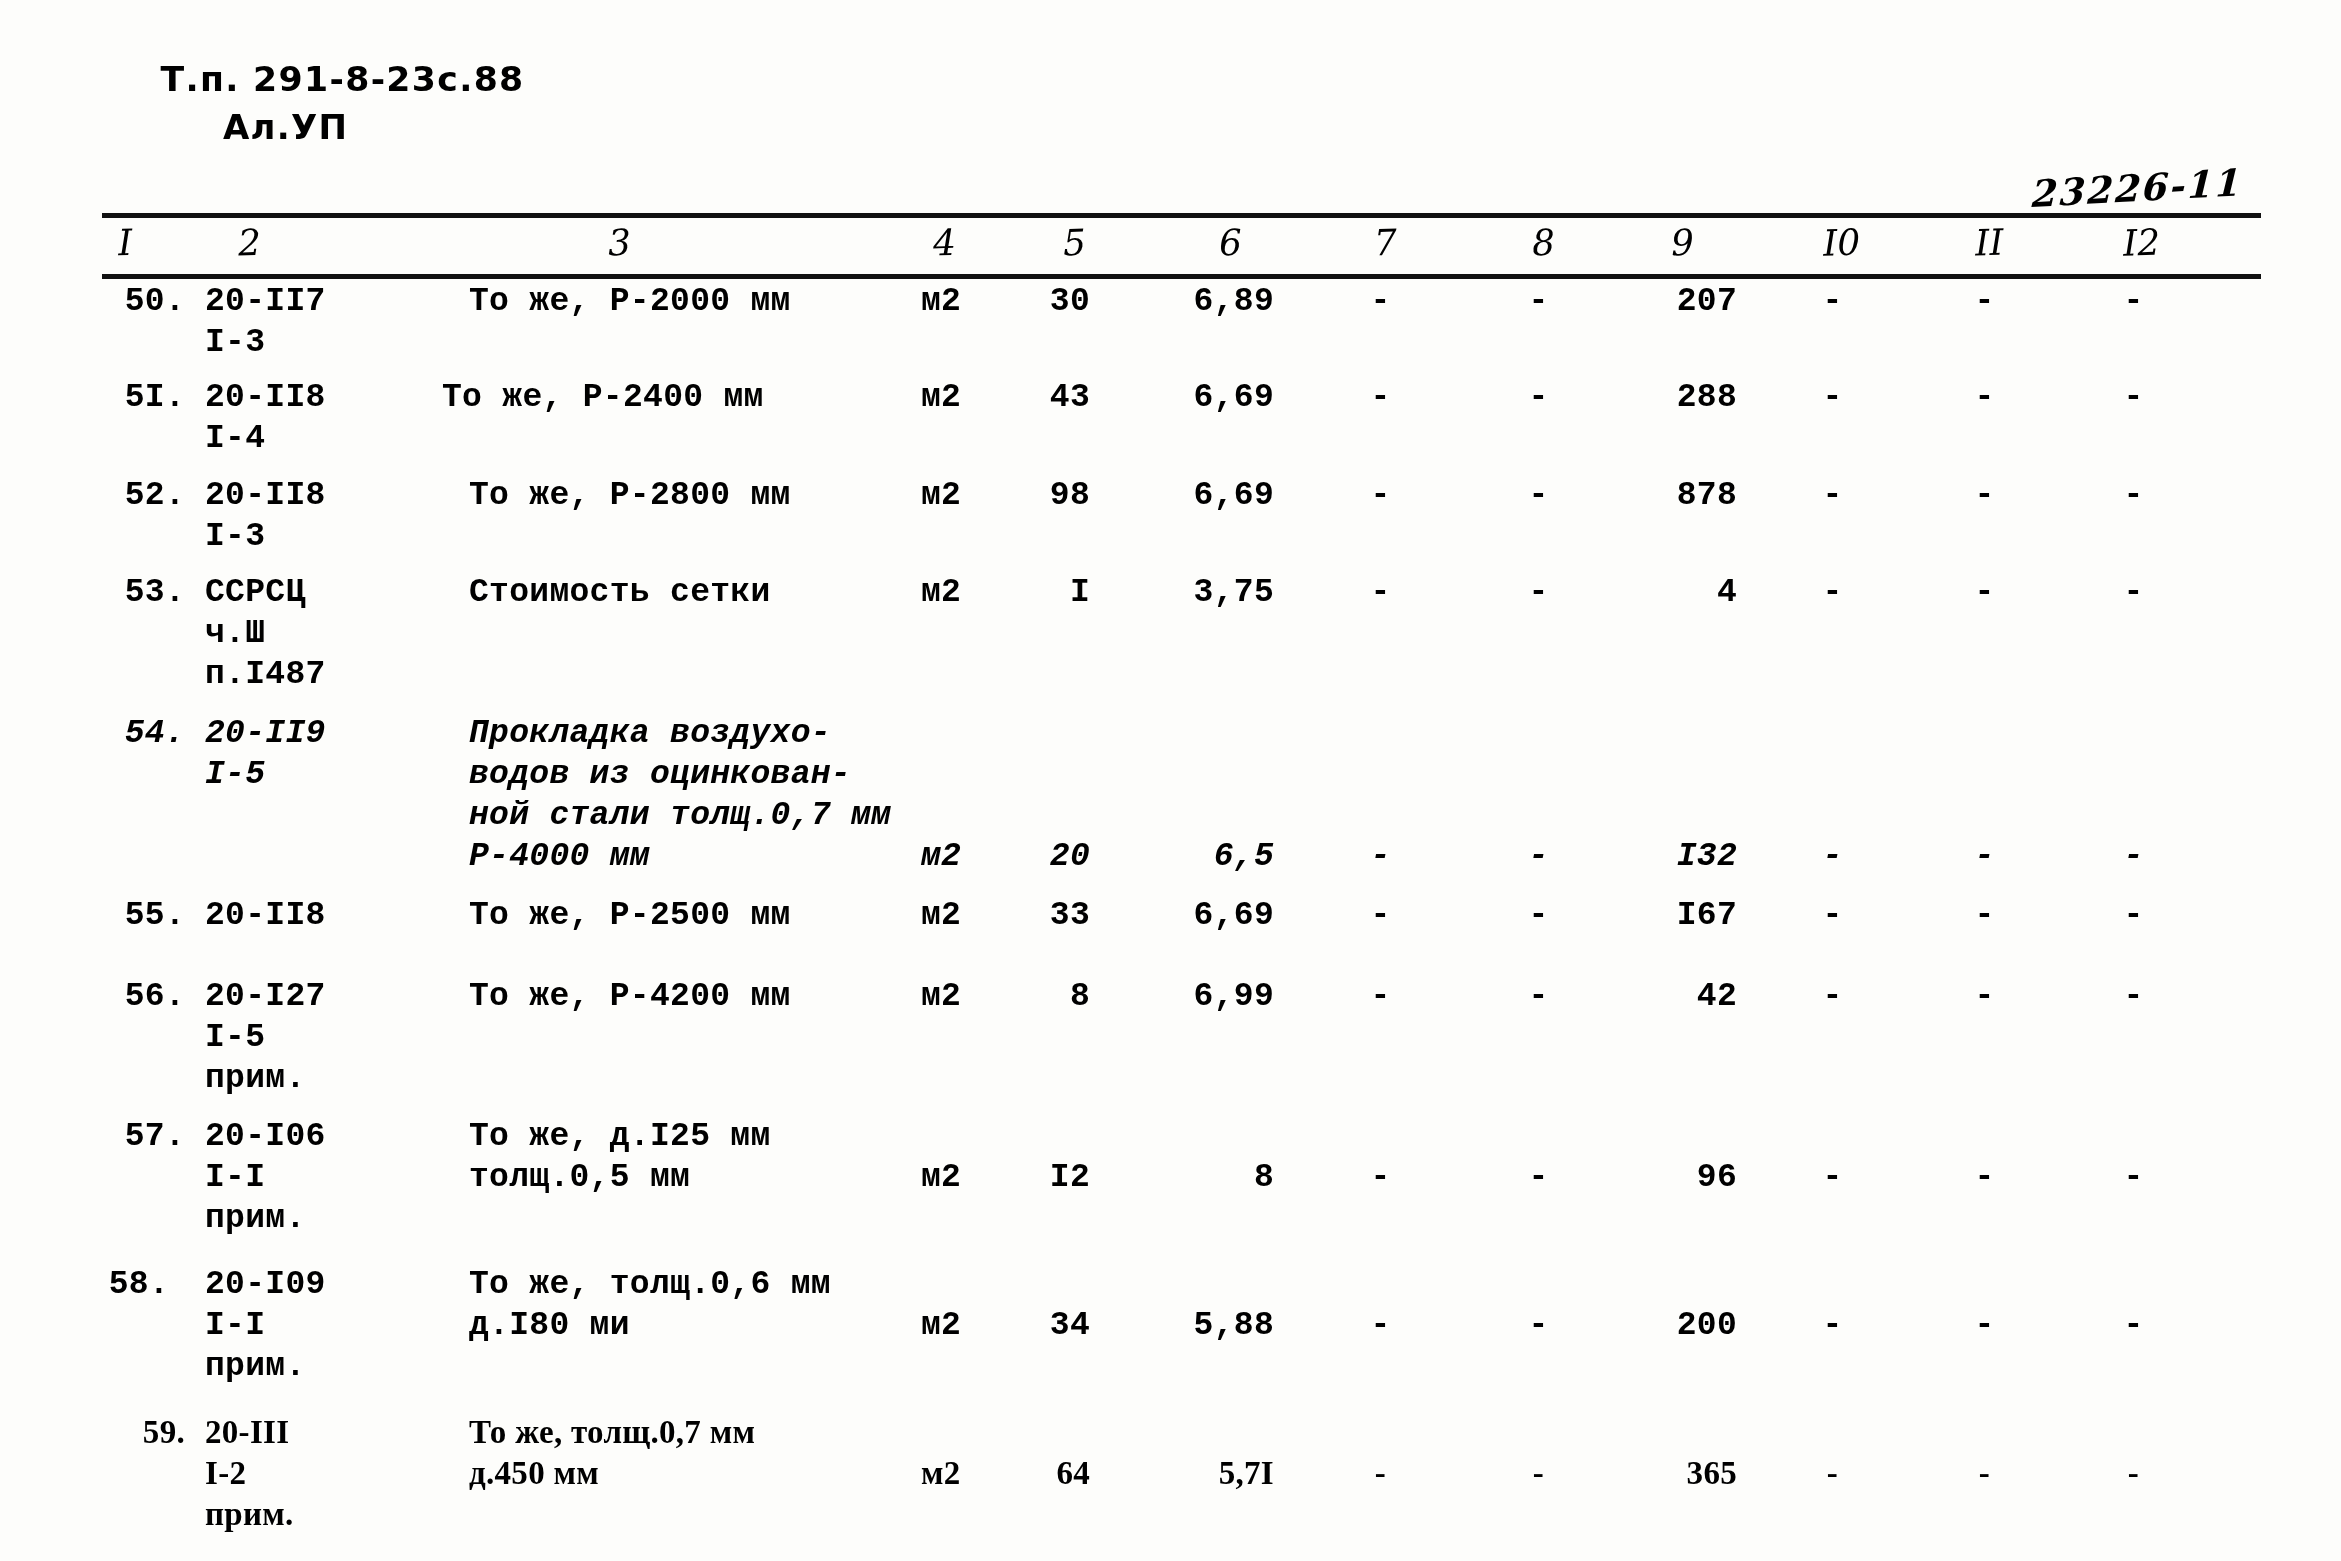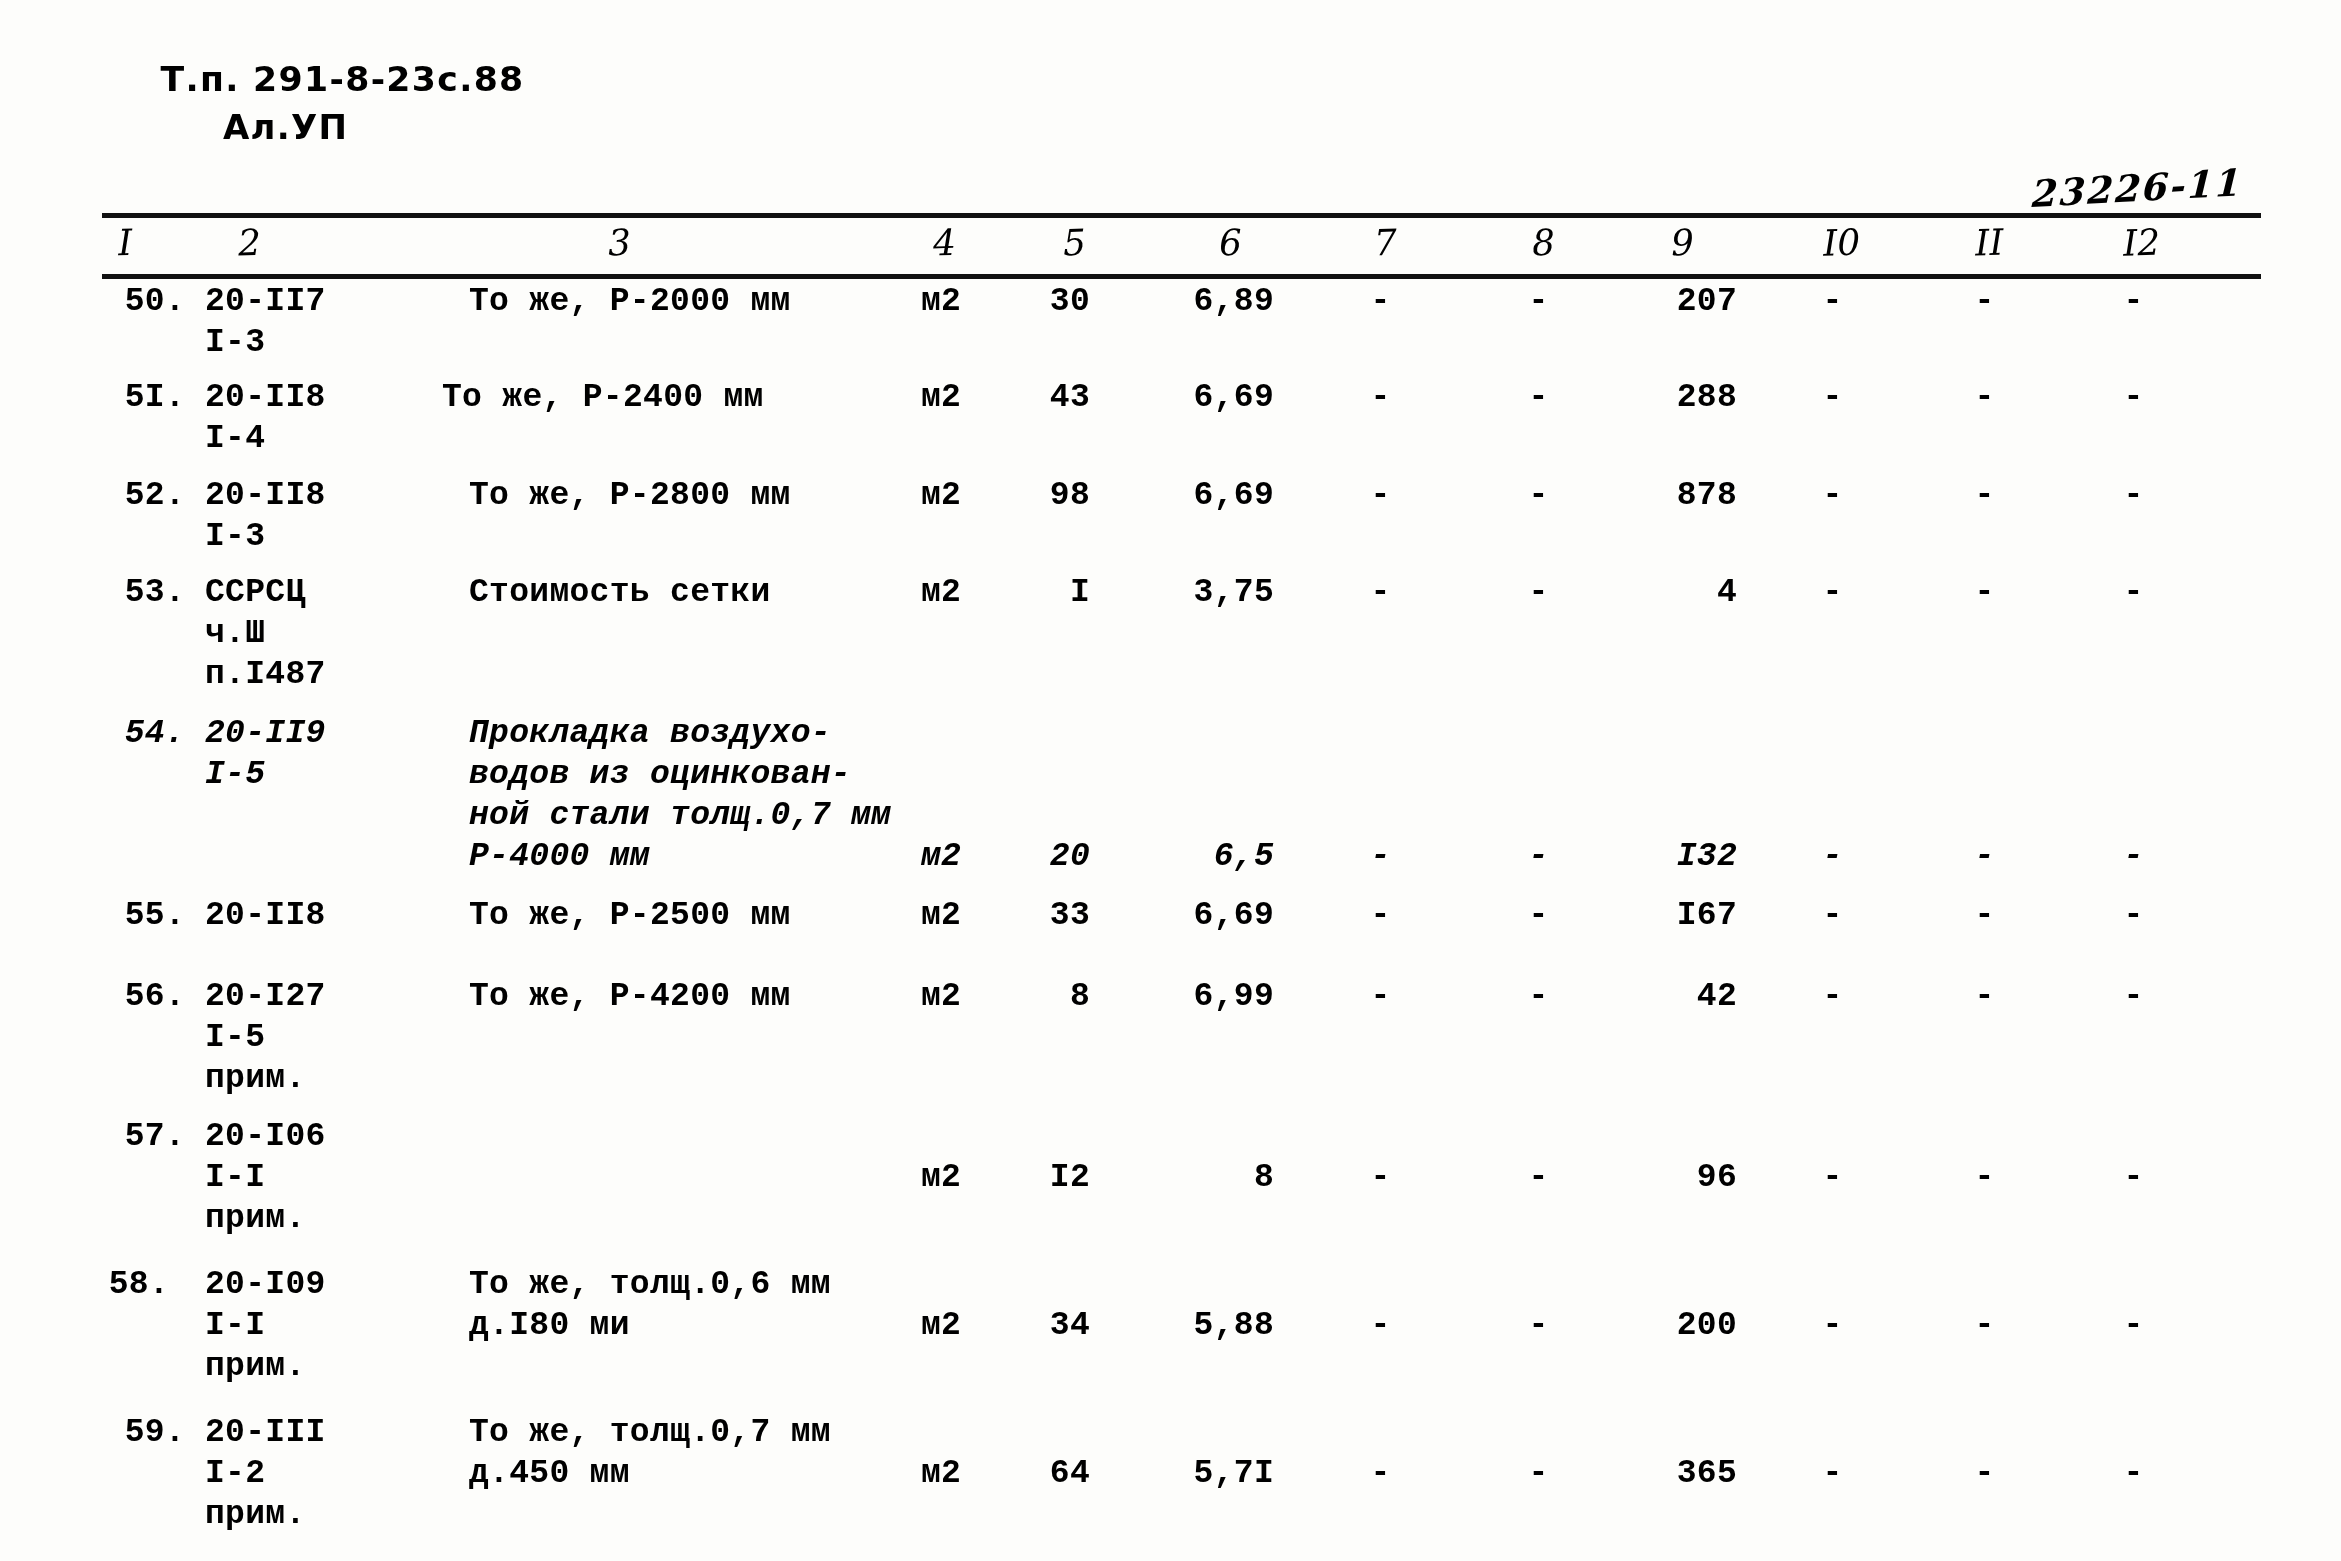--- a/index.html
+++ b/index.html
@@ -263,20 +263,22 @@
         <div class="cell c-right" style="left: 1645px; width: 92px; top: 0px;">42</div>
         <div class="cell dash" style="left: 1793px; width: 79px; top: 0px;">-</div>
         <div class="cell dash" style="left: 1945px; width: 79px; top: 0px;">-</div>
         <div class="cell dash" style="left: 2094px; width: 79px; top: 0px;">-</div>
       </div>
       <div class="row" style="position: absolute; top: 835px; left: 0px; right: 0px; height: 148px; padding-left: 44px;">
         <div class="cell c-num" style="left: 99px; width: 86px; top: 0px;">57.</div>
         <div class="cell c-code" style="left: 205px; width: 277px; top: 0px;">20-I06
 I-I
 прим.</div>
+        <div class="cell c-desc" style="left: 469px; width: 449px; top: 0px;">То же, д.I25 мм
+толщ.0,5 мм</div>
         <div class="cell c-unit" style="left: 921px; width: 73px; top: 41px;">м2</div>
         <div class="cell c-right" style="left: 1011px; width: 79px; top: 41px;">I2</div>
         <div class="cell c-right" style="left: 1182px; width: 92px; top: 41px;">8</div>
         <div class="cell dash" style="left: 1341px; width: 79px; top: 41px;">-</div>
         <div class="cell dash" style="left: 1499px; width: 79px; top: 41px;">-</div>
         <div class="cell c-right" style="left: 1645px; width: 92px; top: 41px;">96</div>
         <div class="cell dash" style="left: 1793px; width: 79px; top: 41px;">-</div>
         <div class="cell dash" style="left: 1945px; width: 79px; top: 41px;">-</div>
         <div class="cell dash" style="left: 2094px; width: 79px; top: 41px;">-</div>
       </div>
@@ -290,21 +292,21 @@
         <div class="cell c-unit" style="left: 921px; width: 73px; top: 41px;">м2</div>
         <div class="cell c-right" style="left: 1011px; width: 79px; top: 41px;">34</div>
         <div class="cell c-right" style="left: 1182px; width: 92px; top: 41px;">5,88</div>
         <div class="cell dash" style="left: 1341px; width: 79px; top: 41px;">-</div>
         <div class="cell dash" style="left: 1499px; width: 79px; top: 41px;">-</div>
         <div class="cell c-right" style="left: 1645px; width: 92px; top: 41px;">200</div>
         <div class="cell dash" style="left: 1793px; width: 79px; top: 41px;">-</div>
         <div class="cell dash" style="left: 1945px; width: 79px; top: 41px;">-</div>
         <div class="cell dash" style="left: 2094px; width: 79px; top: 41px;">-</div>
       </div>
-      <div class="row" style="position: absolute; top: 1131px; left: 0px; right: 0px; height: 145px;">
+      <div class="row" style="position: absolute; top: 1131px; left: 0px; right: 0px; height: 145px; font-family: Liberation Serif, serif;">
         <div class="cell c-num" style="left: 99px; width: 86px; top: 0px;">59.</div>
         <div class="cell c-code" style="left: 205px; width: 277px; top: 0px;">20-III
 I-2
 прим.</div>
         <div class="cell c-desc" style="left: 469px; width: 449px; top: 0px;">То же, толщ.0,7 мм
 д.450 мм</div>
         <div class="cell c-unit" style="left: 921px; width: 73px; top: 41px;">м2</div>
         <div class="cell c-right" style="left: 1011px; width: 79px; top: 41px;">64</div>
         <div class="cell c-right" style="left: 1182px; width: 92px; top: 41px;">5,7I</div>
         <div class="cell dash" style="left: 1341px; width: 79px; top: 41px;">-</div>

